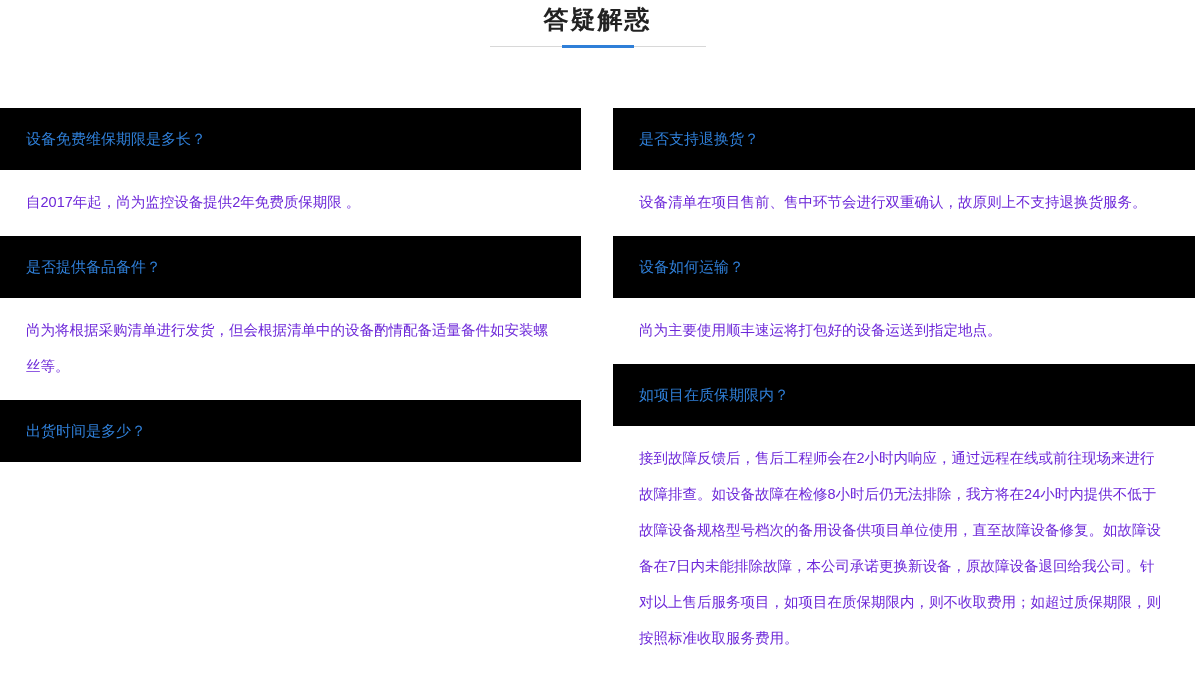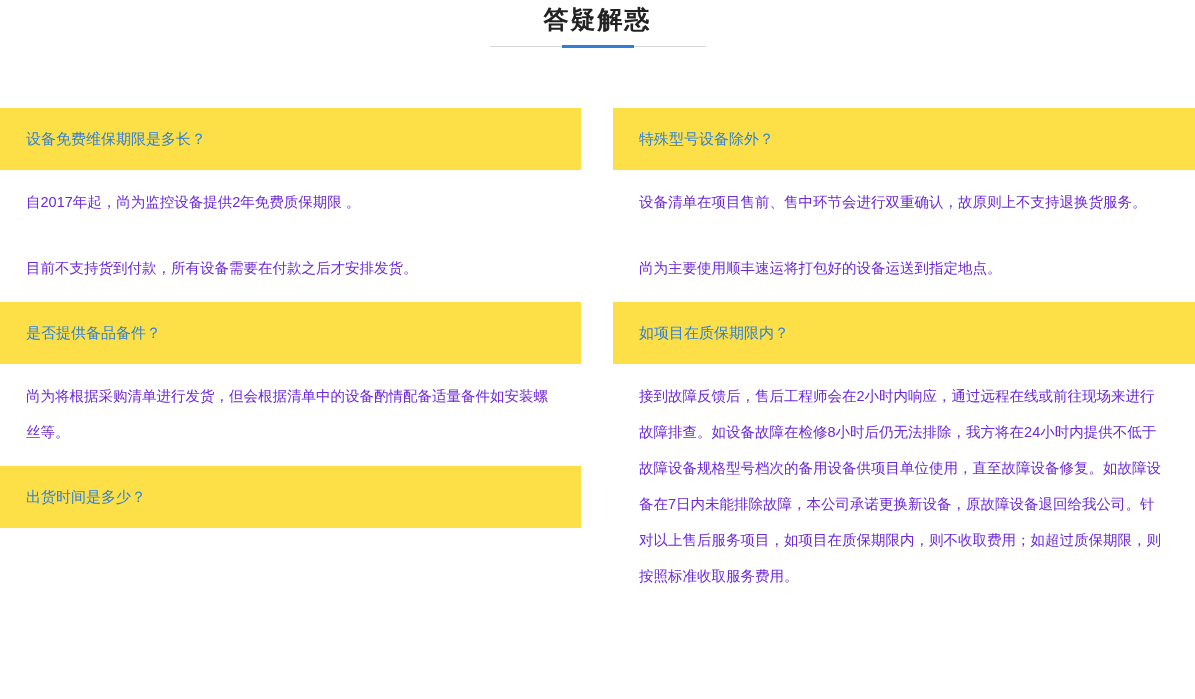--- a/index.html
+++ b/index.html
@@ -59,21 +59,21 @@
   .faq-col {
     width: 581px;
   }
   .faq-col.right {
     width: 582px;
   }
   .faq-item {
     margin-bottom: 0;
   }
   .faq-q {
-    background: #fde047;
+    background: #000000;
     color: #2f7fd8;
     font-size: 15px;
     line-height: 24px;
     padding: 19px 26px 19px 26px;
     box-sizing: border-box;
   }
   .faq-a {
     color: #6d28d9;
     font-size: 14.5px;
     line-height: 36px;
@@ -96,42 +96,42 @@
   <div class="faq-columns">
 
     <div class="faq-col left">
 
       <div class="faq-item">
         <div class="faq-q">设备免费维保期限是多长？</div>
         <div class="faq-a">自2017年起，尚为监控设备提供2年免费质保期限 。</div>
       </div>
 
       <div class="faq-item">
-        <div class="faq-a">目前不支持货到付款，所有设备需要在付款之后才安排发货。</div>
       </div>
 
       <div class="faq-item">
         <div class="faq-q">是否提供备品备件？</div>
         <div class="faq-a">尚为将根据采购清单进行发货，但会根据清单中的设备酌情配备适量备件如安装螺丝等。</div>
       </div>
 
       <div class="faq-item">
         <div class="faq-q">出货时间是多少？</div>
       </div>
 
     </div>
 
     <div class="faq-col right">
 
       <div class="faq-item">
-        <div class="faq-q">特殊型号设备除外？</div>
+        <div class="faq-q">是否支持退换货？</div>
         <div class="faq-a">设备清单在项目售前、售中环节会进行双重确认，故原则上不支持退换货服务。</div>
       </div>
 
       <div class="faq-item">
+        <div class="faq-q">设备如何运输？</div>
         <div class="faq-a">尚为主要使用顺丰速运将打包好的设备运送到指定地点。</div>
       </div>
 
       <div class="faq-item">
         <div class="faq-q">如项目在质保期限内？</div>
         <div class="faq-a">接到故障反馈后，售后工程师会在2小时内响应，通过远程在线或前往现场来进行故障排查。如设备故障在检修8小时后仍无法排除，我方将在24小时内提供不低于故障设备规格型号档次的备用设备供项目单位使用，直至故障设备修复。如故障设备在7日内未能排除故障，本公司承诺更换新设备，原故障设备退回给我公司。针对以上售后服务项目，如项目在质保期限内，则不收取费用；如超过质保期限，则按照标准收取服务费用。</div>
       </div>
 
     </div>
 

